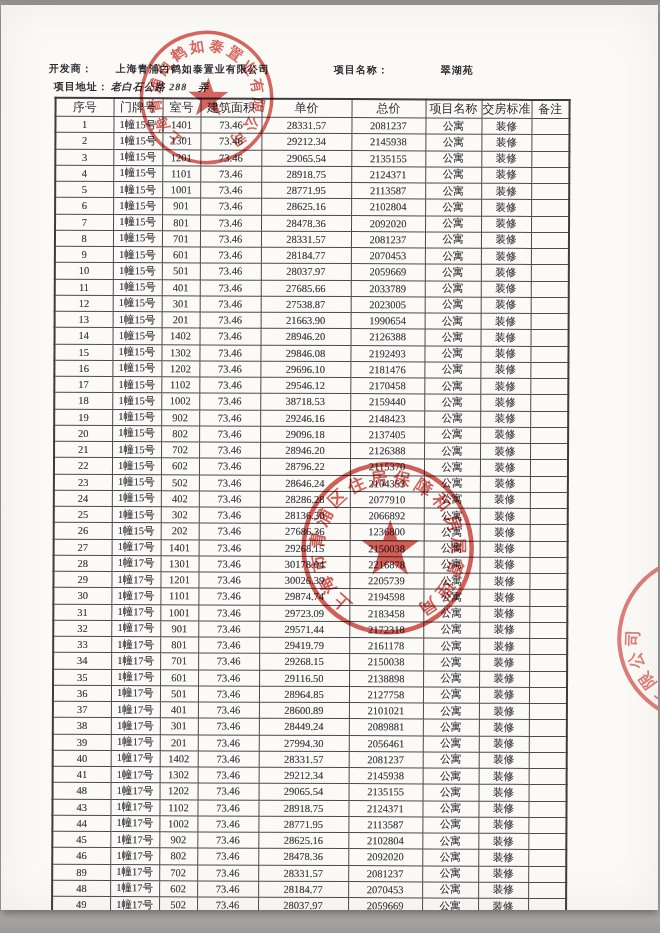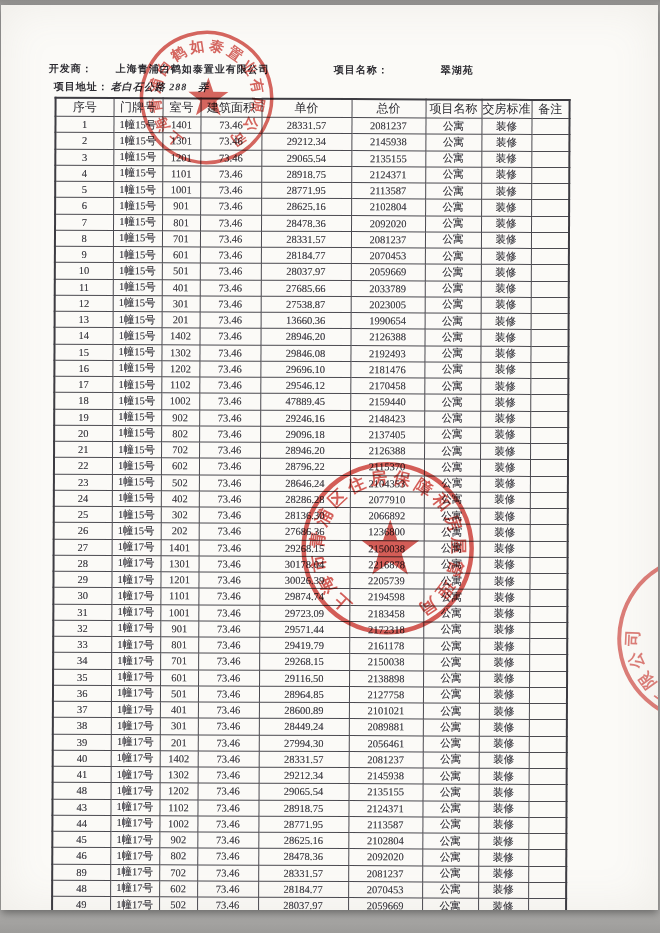--- a/index.html
+++ b/index.html
@@ -204,21 +204,21 @@
             <td>2023005</td>
             <td>公寓</td>
             <td>装修</td>
             <td></td>
           </tr>
           <tr>
             <td>13</td>
             <td>1幢15号</td>
             <td>201</td>
             <td>73.46</td>
-            <td>13660.36</td>
+            <td>21663.90</td>
             <td>1990654</td>
             <td>公寓</td>
             <td>装修</td>
             <td></td>
           </tr>
           <tr>
             <td>14</td>
             <td>1幢15号</td>
             <td>1402</td>
             <td>73.46</td>
@@ -259,21 +259,21 @@
             <td>2170458</td>
             <td>公寓</td>
             <td>装修</td>
             <td></td>
           </tr>
           <tr>
             <td>18</td>
             <td>1幢15号</td>
             <td>1002</td>
             <td>73.46</td>
-            <td>47889.45</td>
+            <td>38718.53</td>
             <td>2159440</td>
             <td>公寓</td>
             <td>装修</td>
             <td></td>
           </tr>
           <tr>
             <td>19</td>
             <td>1幢15号</td>
             <td>902</td>
             <td>73.46</td>

